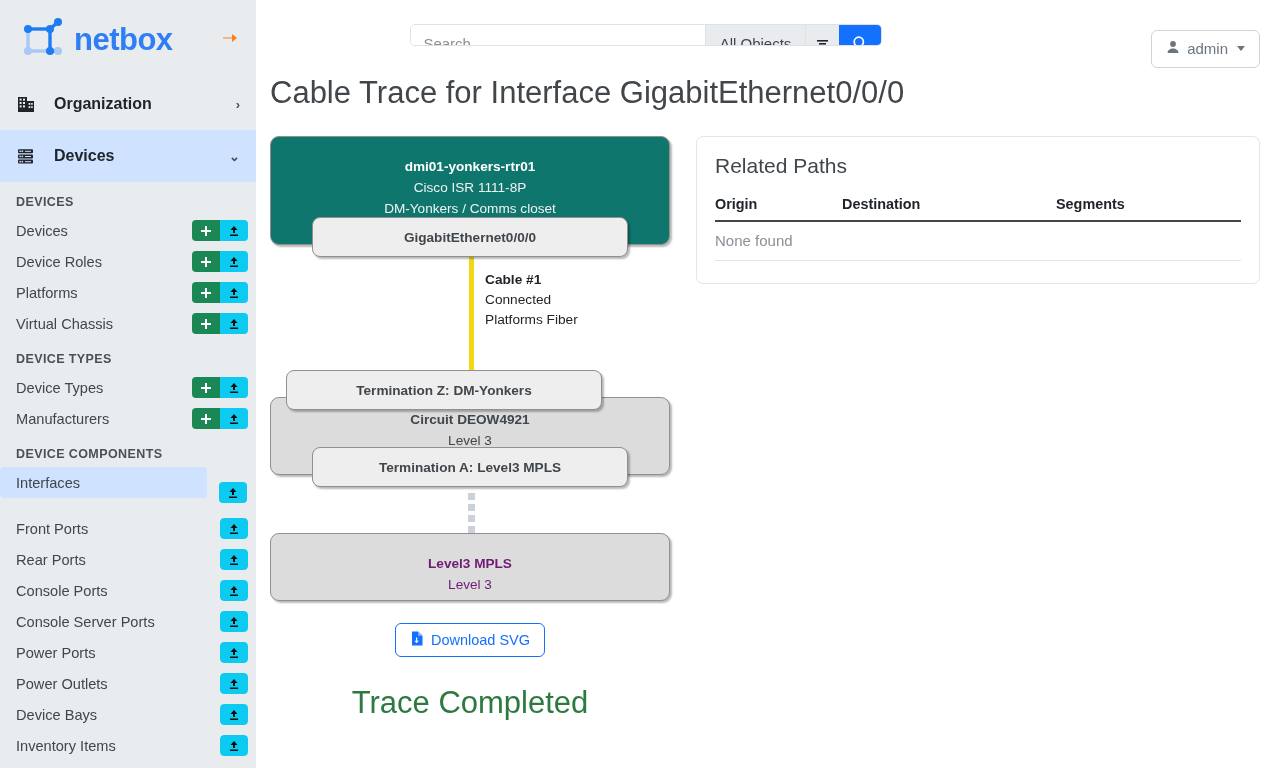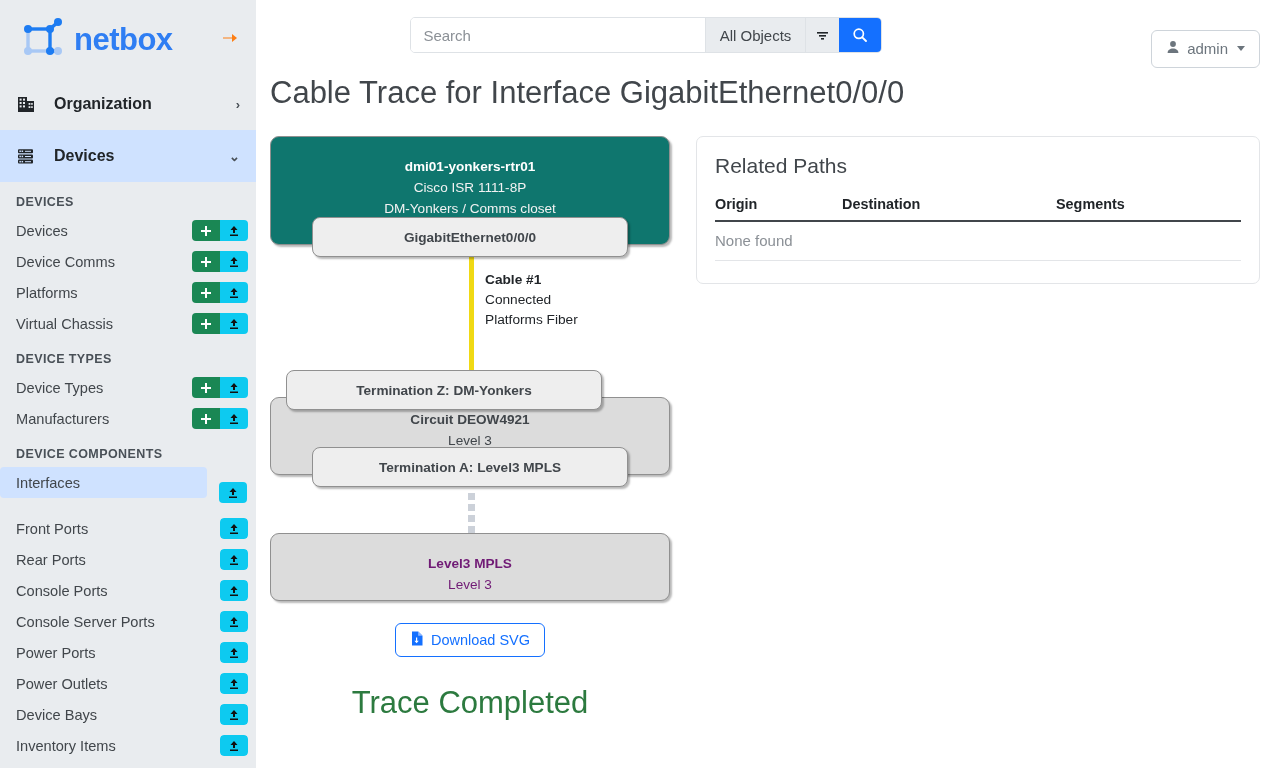--- a/index.html
+++ b/index.html
@@ -72,23 +72,23 @@
   .btn-imp { background: #0dcaf0; color: #111; }
   .btn-sq svg { display: block; }
 
   
   .main { flex: 1 1 auto; height: 768px; position: relative; background: #fff; overflow: hidden; }
   .topbar {
     height: 70px; display: flex; align-items: center;
     padding: 0 20px;
   }
   .search-wrap {
-    display: flex; align-items: center;
+    display: flex; 
     margin-left: auto; margin-right: auto;
-    height: 36px;
+    height: 22px;
     border: 1px solid #dee2e6;
     border-radius: 5px;
     overflow: hidden;
     width: 472px;
     background: #fff;
   }
   .search-input {
     border: 0; outline: none; height: 36px;
     flex: 1 1 auto; padding: 0 12px;
     font-size: 15px; color: #41464b;
@@ -315,21 +315,21 @@
           </span>
         <span class="btn-sq btn-imp">
             <svg width="12" height="12" viewBox="0 0 12 12">
               <path d="M6 1 9.5 5H7v3H5V5H2.5z" fill="#111"></path>
               <rect x="2" y="9.5" width="8" height="1.5" fill="#111"></rect>
             </svg>
           </span>
       </span>
     </div>
     <div class="nav-item">
-      <span class="ilabel">Device Comms</span>
+      <span class="ilabel">Device Roles</span>
       <span class="btngrp">
         <span class="btn-sq btn-add">
             <svg width="12" height="12" viewBox="0 0 12 12">
               <path d="M5 1h2v4h4v2H7v4H5V7H1V5h4z" fill="#fff"></path>
             </svg>
           </span>
         <span class="btn-sq btn-imp">
             <svg width="12" height="12" viewBox="0 0 12 12">
               <path d="M6 1 9.5 5H7v3H5V5H2.5z" fill="#111"></path>
               <rect x="2" y="9.5" width="8" height="1.5" fill="#111"></rect>

